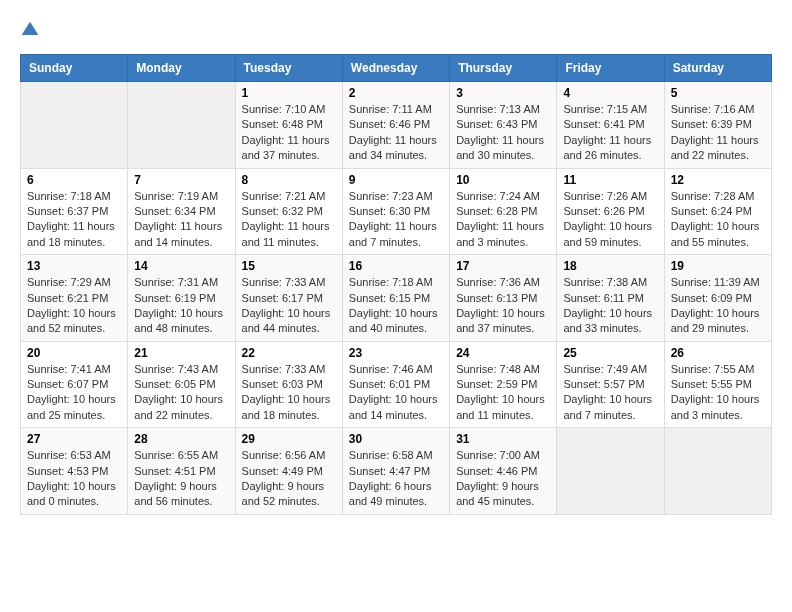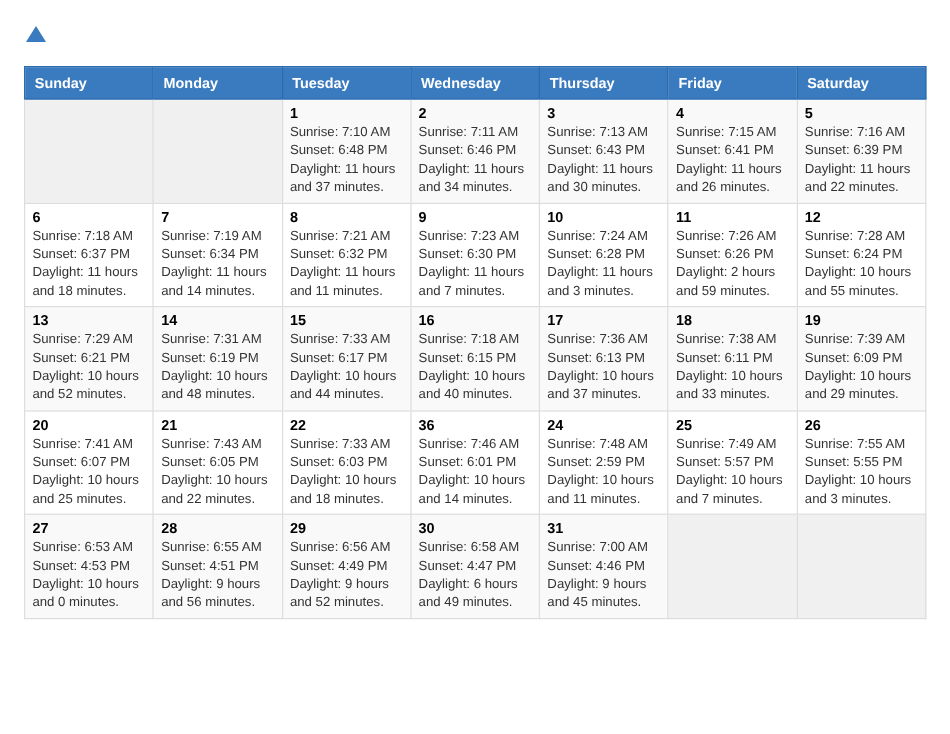--- a/index.html
+++ b/index.html
@@ -212,21 +212,21 @@
             <span>Sunrise: 7:24 AM</span><br>
             <span>Sunset: 6:28 PM</span><br>
             <span>Daylight: 11 hours and 3 minutes.</span>
           </div>
         </td>
         <td>
           <span class="day-number">11</span>
           <div class="cell-content">
             <span>Sunrise: 7:26 AM</span><br>
             <span>Sunset: 6:26 PM</span><br>
-            <span>Daylight: 2 hours and 59 minutes.</span>
+            <span>Daylight: 10 hours and 59 minutes.</span>
           </div>
         </td>
         <td>
           <span class="day-number">12</span>
           <div class="cell-content">
             <span>Sunrise: 7:28 AM</span><br>
             <span>Sunset: 6:24 PM</span><br>
             <span>Daylight: 10 hours and 55 minutes.</span>
           </div>
         </td>
@@ -276,21 +276,21 @@
           <span class="day-number">18</span>
           <div class="cell-content">
             <span>Sunrise: 7:38 AM</span><br>
             <span>Sunset: 6:11 PM</span><br>
             <span>Daylight: 10 hours and 33 minutes.</span>
           </div>
         </td>
         <td>
           <span class="day-number">19</span>
           <div class="cell-content">
-            <span>Sunrise: 7:39 AM</span><br>
+            <span>Sunrise: 11:39 AM</span><br>
             <span>Sunset: 6:09 PM</span><br>
             <span>Daylight: 10 hours and 29 minutes.</span>
           </div>
         </td>
       </tr>
       <tr>
         <td>
           <span class="day-number">20</span>
           <div class="cell-content">
             <span>Sunrise: 7:41 AM</span><br>
@@ -308,21 +308,21 @@
         </td>
         <td>
           <span class="day-number">22</span>
           <div class="cell-content">
             <span>Sunrise: 7:33 AM</span><br>
             <span>Sunset: 6:03 PM</span><br>
             <span>Daylight: 10 hours and 18 minutes.</span>
           </div>
         </td>
         <td>
-          <span class="day-number">36</span>
+          <span class="day-number">23</span>
           <div class="cell-content">
             <span>Sunrise: 7:46 AM</span><br>
             <span>Sunset: 6:01 PM</span><br>
             <span>Daylight: 10 hours and 14 minutes.</span>
           </div>
         </td>
         <td>
           <span class="day-number">24</span>
           <div class="cell-content">
             <span>Sunrise: 7:48 AM</span><br>

